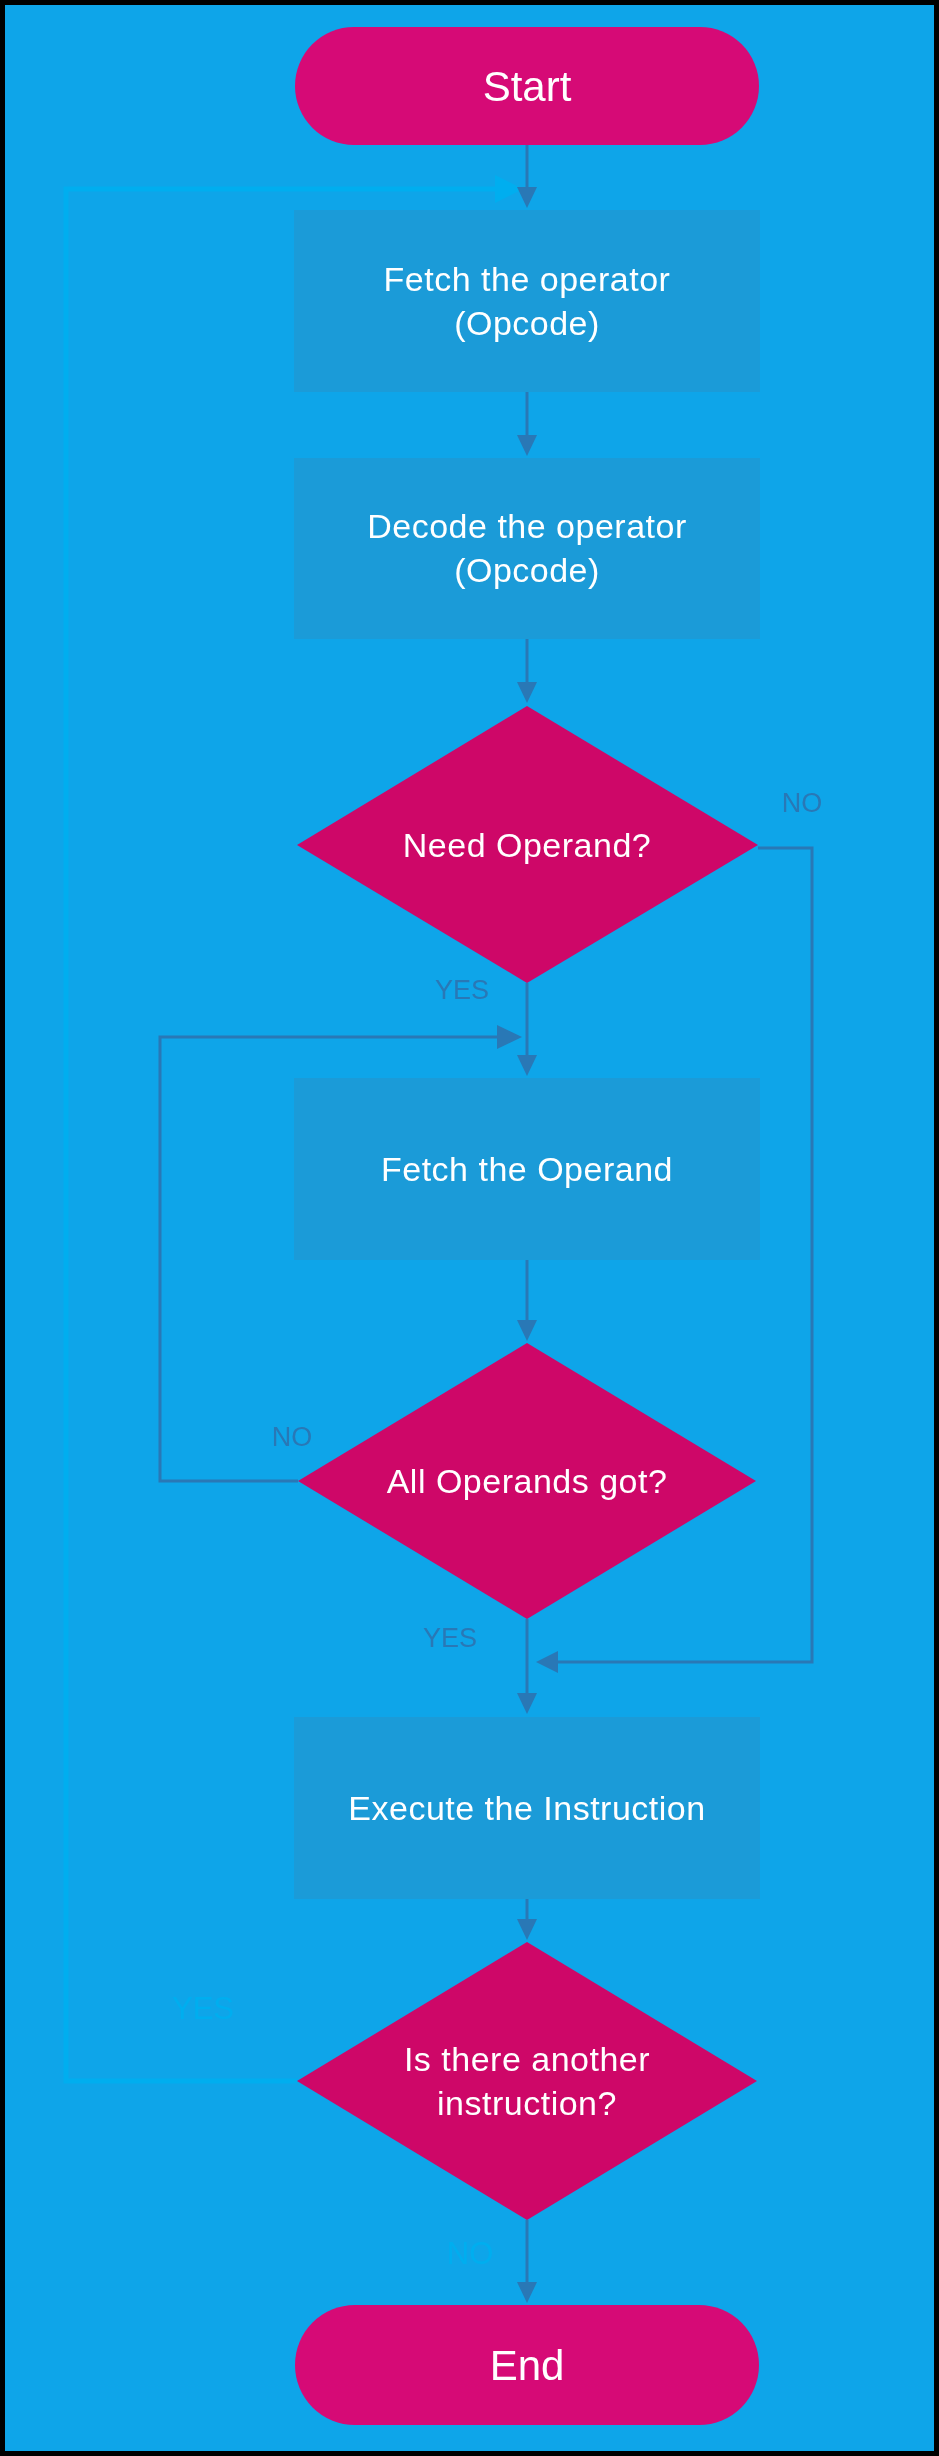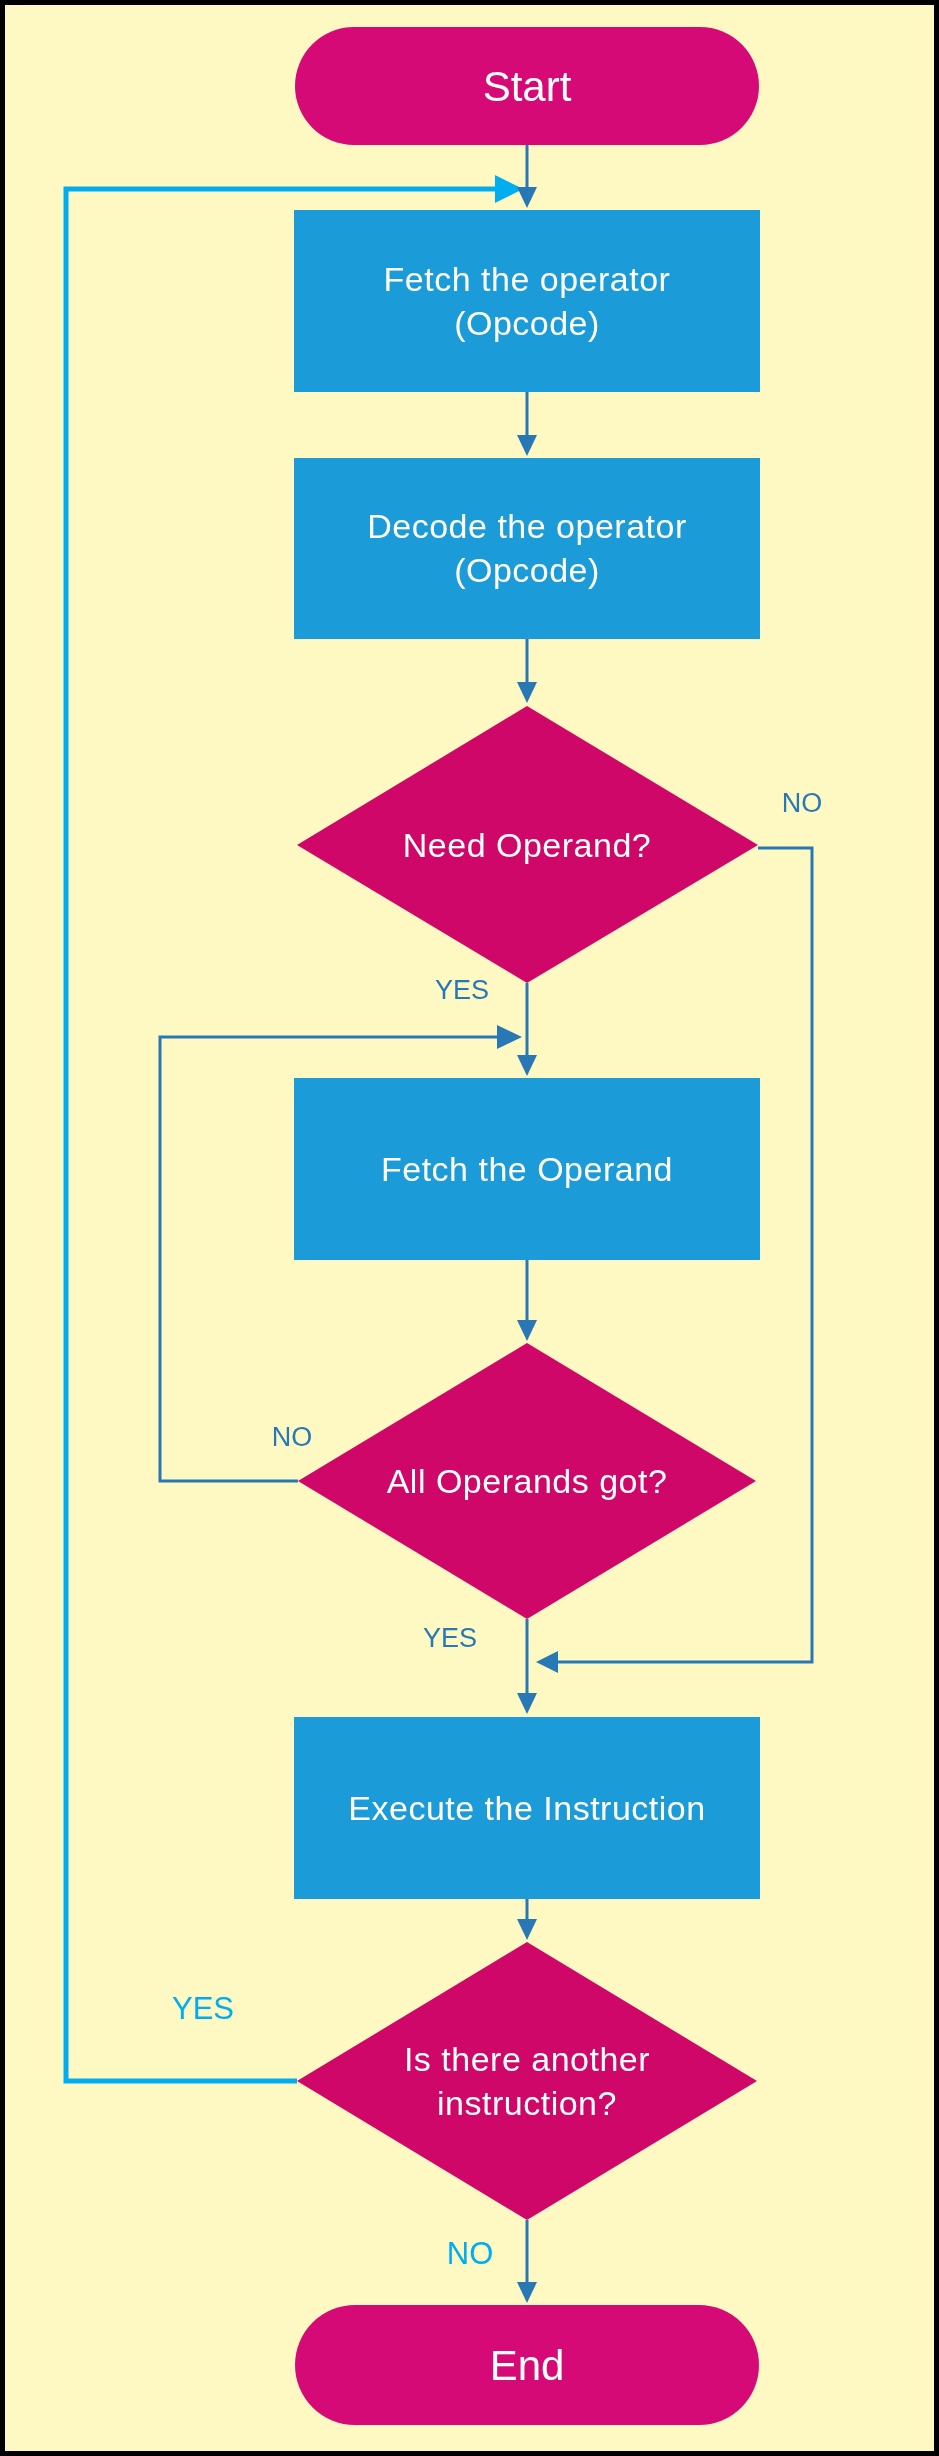--- a/index.html
+++ b/index.html
@@ -1,16 +1,16 @@
 <!DOCTYPE html>
 <html><head>
 <meta charset="utf-8">
 <style>
   html,body{margin:0;padding:0;background:#fff;}
-  .canvas{position:relative;width:939px;height:2456px;background:#fef9c3;overflow:hidden;text-align:center;}
+  .canvas{position:relative;width:939px;height:2456px;background:#0ea5e9;overflow:hidden;text-align:center;}
   svg{position:absolute;left:0;top:0;display:block;}
   text{font-family:"Liberation Sans","DejaVu Sans",sans-serif;}
   .shape-label{fill:#ffffff;font-size:34px;text-anchor:middle;font-weight:400;letter-spacing:0.5px;}
   .terminator-label{fill:#ffffff;font-size:42px;text-anchor:middle;font-weight:400;}
   .edge-label{font-size:27px;text-anchor:middle;font-weight:400;}
   .edge-label-big{font-size:31px;text-anchor:middle;font-weight:400;}
   .connector{fill:none;stroke-width:3;}
   .loop{fill:none;stroke-width:5;}
 </style>
 </head>

